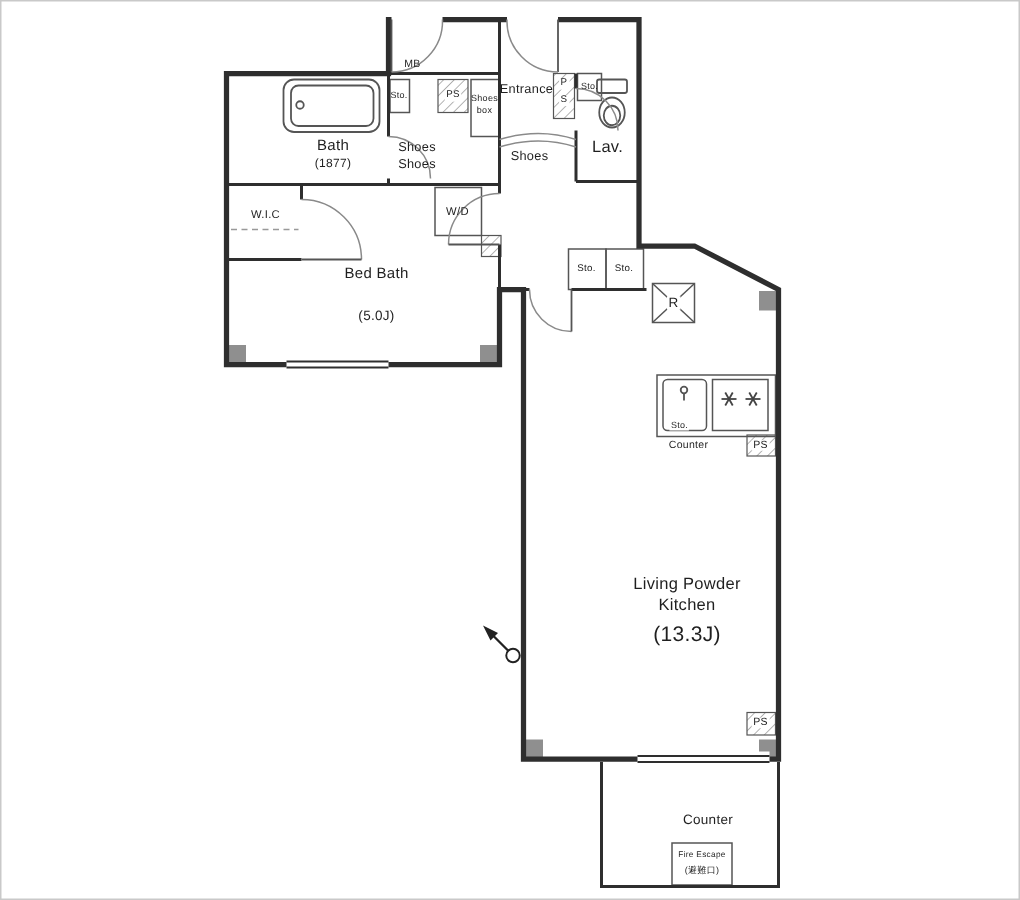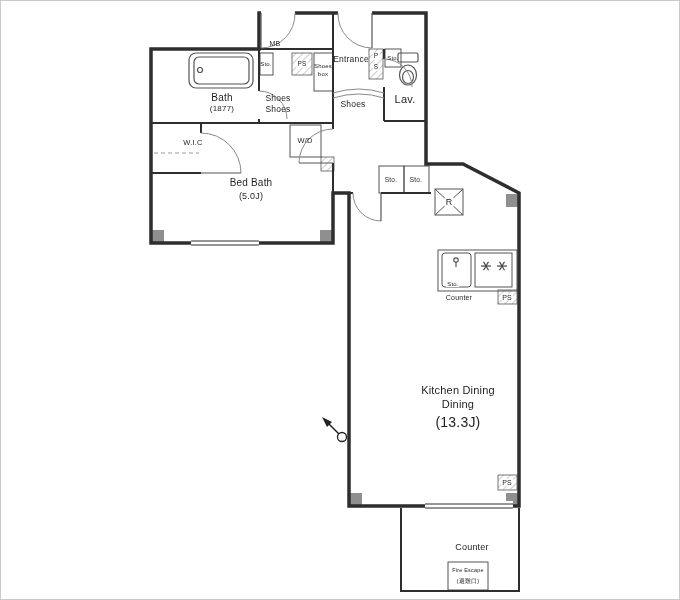--- a/index.html
+++ b/index.html
@@ -165,30 +165,30 @@
   <div class="lbl bg" style="left:375px;top:55px;font-size:6.5px">P</div>
   <div class="lbl bg" style="left:375px;top:66px;font-size:6.5px">S</div>
   <div class="lbl" style="left:392px;top:57px;font-size:6px">Sto.</div>
   <div class="lbl" style="left:221px;top:97px;font-size:10px">Bath</div>
   <div class="lbl" style="left:221px;top:108px;font-size:8px">(1877)</div>
   <div class="lbl" style="left:277px;top:97px;font-size:8.5px">Shoes</div>
   <div class="lbl" style="left:277px;top:108px;font-size:8.5px">Shoes</div>
   <div class="lbl" style="left:352px;top:103px;font-size:8.5px">Shoes</div>
   <div class="lbl" style="left:404px;top:98px;font-size:11px">Lav.</div>
   <div class="lbl" style="left:304px;top:140px;font-size:7.5px">W/D</div>
-  <div class="lbl" style="left:192px;top:142px;font-size:7.5px">W.I.C</div>
+  <div class="lbl" style="left:176px;top:142px;font-size:7.5px">W.I.C</div>
   <div class="lbl" style="left:250px;top:182px;font-size:10px">Bed Bath</div>
-  <div class="lbl" style="left:250px;top:195px;font-size:9px">(5.0J)</div>
+  <div class="lbl" style="left:250px;top:210px;font-size:9px">(5.0J)</div>
   <div class="lbl" style="left:390px;top:179px;font-size:6.5px">Sto.</div>
   <div class="lbl" style="left:415px;top:179px;font-size:6.5px">Sto.</div>
   <div class="lbl bg" style="left:448px;top:201px;font-size:9px">R</div>
   <div class="lbl bg" style="left:452px;top:283px;font-size:6px">Sto.</div>
   <div class="lbl" style="left:458px;top:296px;font-size:7px">Counter</div>
   <div class="lbl bg" style="left:506px;top:296px;font-size:7px">PS</div>
-  <div class="lbl" style="left:457px;top:389px;font-size:11px">Kitchen Dining</div>
-  <div class="lbl" style="left:457px;top:403px;font-size:11px">Dining</div>
+  <div class="lbl" style="left:457px;top:389px;font-size:11px">Living Powder</div>
+  <div class="lbl" style="left:457px;top:403px;font-size:11px">Kitchen</div>
   <div class="lbl" style="left:457px;top:421px;font-size:14px">(13.3J)</div>
   <div class="lbl bg" style="left:506px;top:481px;font-size:7px">PS</div>
   <div class="lbl" style="left:471px;top:546px;font-size:9px">Counter</div>
   <div class="lbl" style="left:467px;top:570px;font-size:5.5px">Fire Escape</div>
   <div class="lbl" style="left:467px;top:580px;font-size:6px">(避難口)</div>
 
 </div>
 
 </body></html>

